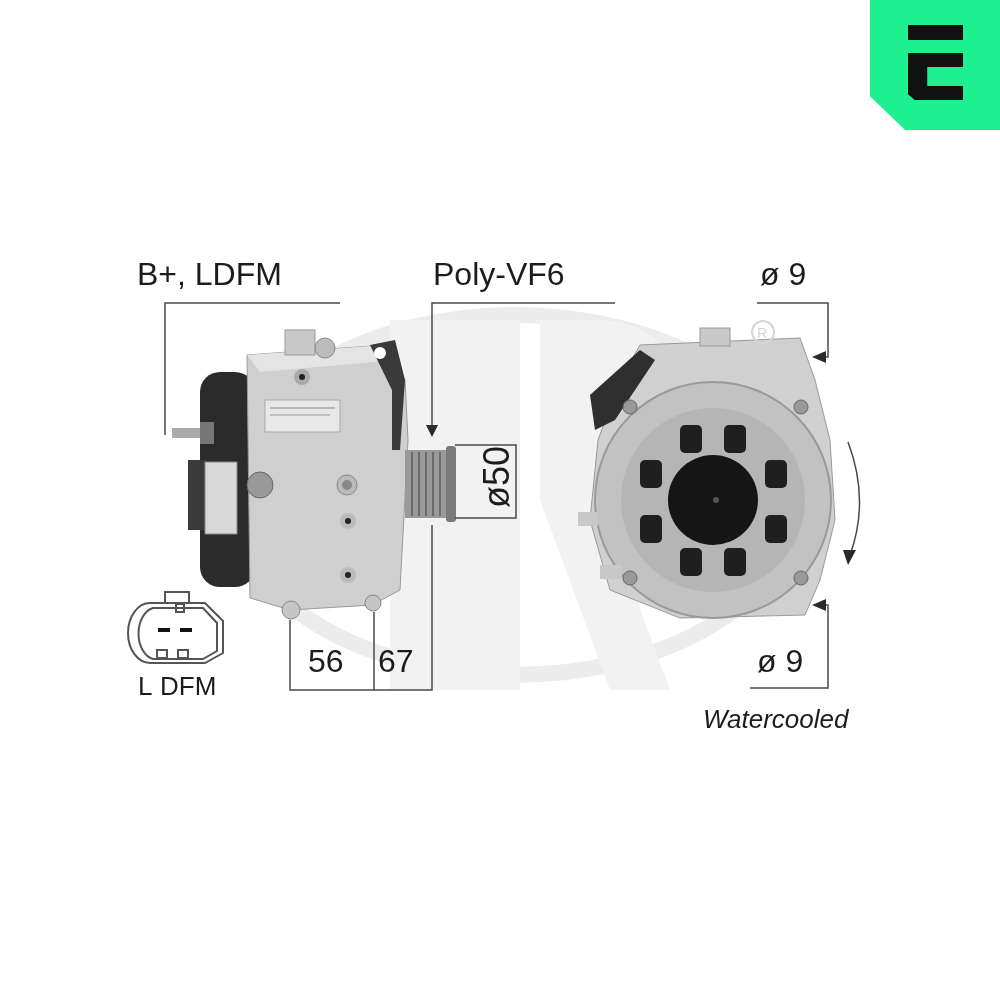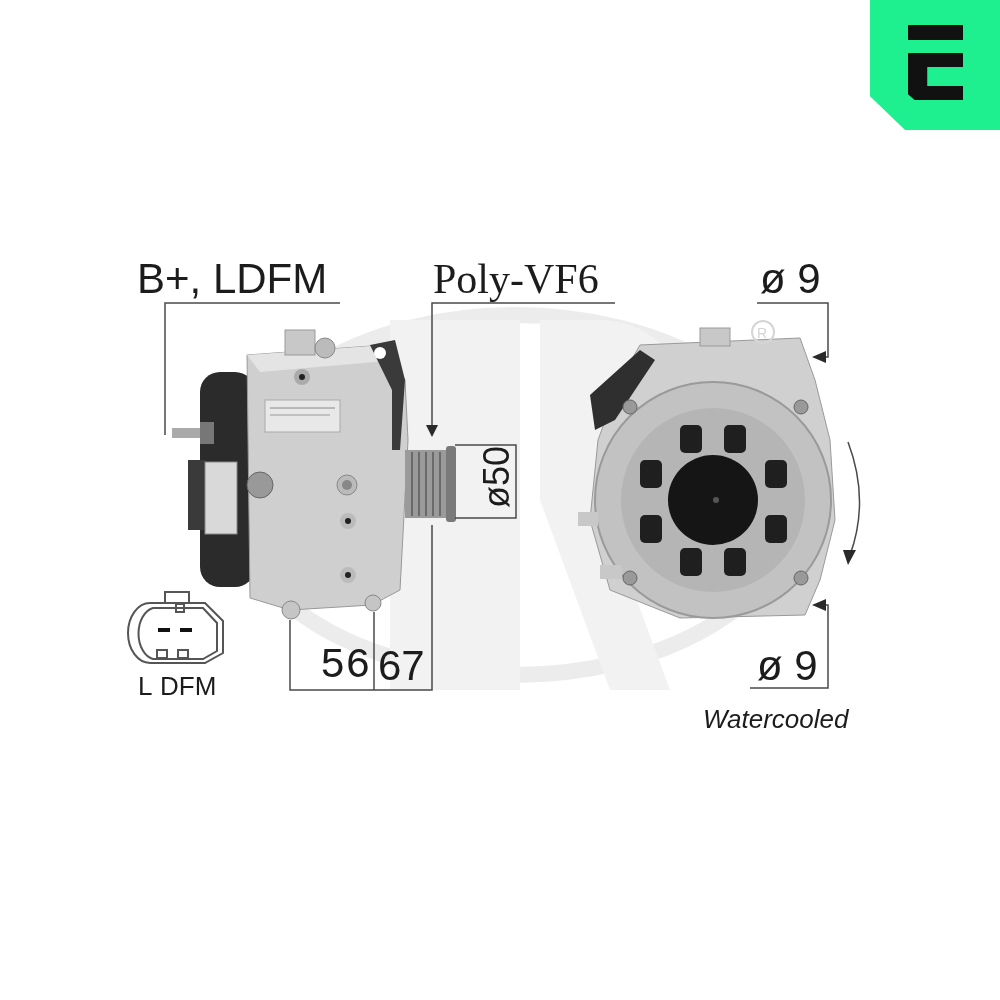--- a/index.html
+++ b/index.html
@@ -1,20 +1,20 @@
 <!DOCTYPE html>
 <html><head>
 <meta charset="utf-8">
 <style>
   html, body { margin:0; padding:0; background:#ffffff; }
   body { width:1000px; height:1000px; position:relative; overflow:hidden;
          font-family:"Liberation Sans", sans-serif; color:#1a1a1a; }
   .abs { position:absolute; }
   .label { position:absolute; font-family:"Liberation Sans", sans-serif; color:#1c1c1c; white-space:nowrap; line-height:1; }
-  .lbl-big { font-size:42px; }
+  .lbl-big { font-size:32px; }
   .lbl-mid { font-size:36px; }
   .lbl-small { font-size:26px; }
   svg { position:absolute; left:0; top:0; }
 </style>
 </head>
 <body>
 
 <svg width="1000" height="1000" viewBox="0 0 1000 1000">
 
   <g opacity="0.55">
@@ -137,21 +137,21 @@
     <rect x="176" y="604" width="8" height="8"></rect>
   </g>
 </svg>
 
 <div class="abs" style="left:870px; top:0; width:130px; height:130px; background:#1ff08f; clip-path:polygon(0 0,100% 0,100% 100%,27% 100%,0 74%);">
   <div style="position:absolute; left:38px; top:25px; width:55px; height:15px; background:#111;"></div>
   <div style="position:absolute; left:38px; top:53px; width:55px; height:47px; background:#111; clip-path:polygon(0 0,100% 0,100% 30%,35% 30%,35% 70%,100% 70%,100% 100%,12% 100%,0 88%);"></div>
 </div>
 
 <div class="label lbl-big" style="left:137px; top:258px;">B+, LDFM</div>
-<div class="label lbl-big" style="left:433px; top:258px;font-family:Liberation Serif, serif;">Poly-VF6</div>
+<div class="label lbl-big" style="left:433px; top:258px;">Poly-VF6</div>
 <div class="label lbl-big" style="left:760px; top:258px;">ø 9</div>
 <div class="label lbl-mid" style="left:479px; top:508px; transform:rotate(-90deg); transform-origin:left top;">ø50</div>
-<div class="label lbl-big" style="left:320px; top:645px;font-family:Liberation Mono, monospace;">56</div>
+<div class="label lbl-big" style="left:308px; top:645px;">56</div>
 <div class="label lbl-big" style="left:378px; top:645px;">67</div>
 <div class="label lbl-big" style="left:757px; top:645px;">ø 9</div>
 <div class="label lbl-small" style="left:703px; top:706px;font-style:italic;">Watercooled</div>
 <div class="label lbl-small" style="left:138px; top:673px;">L</div>
 <div class="label lbl-small" style="left:160px; top:673px;">DFM</div>
 
 </body></html>

